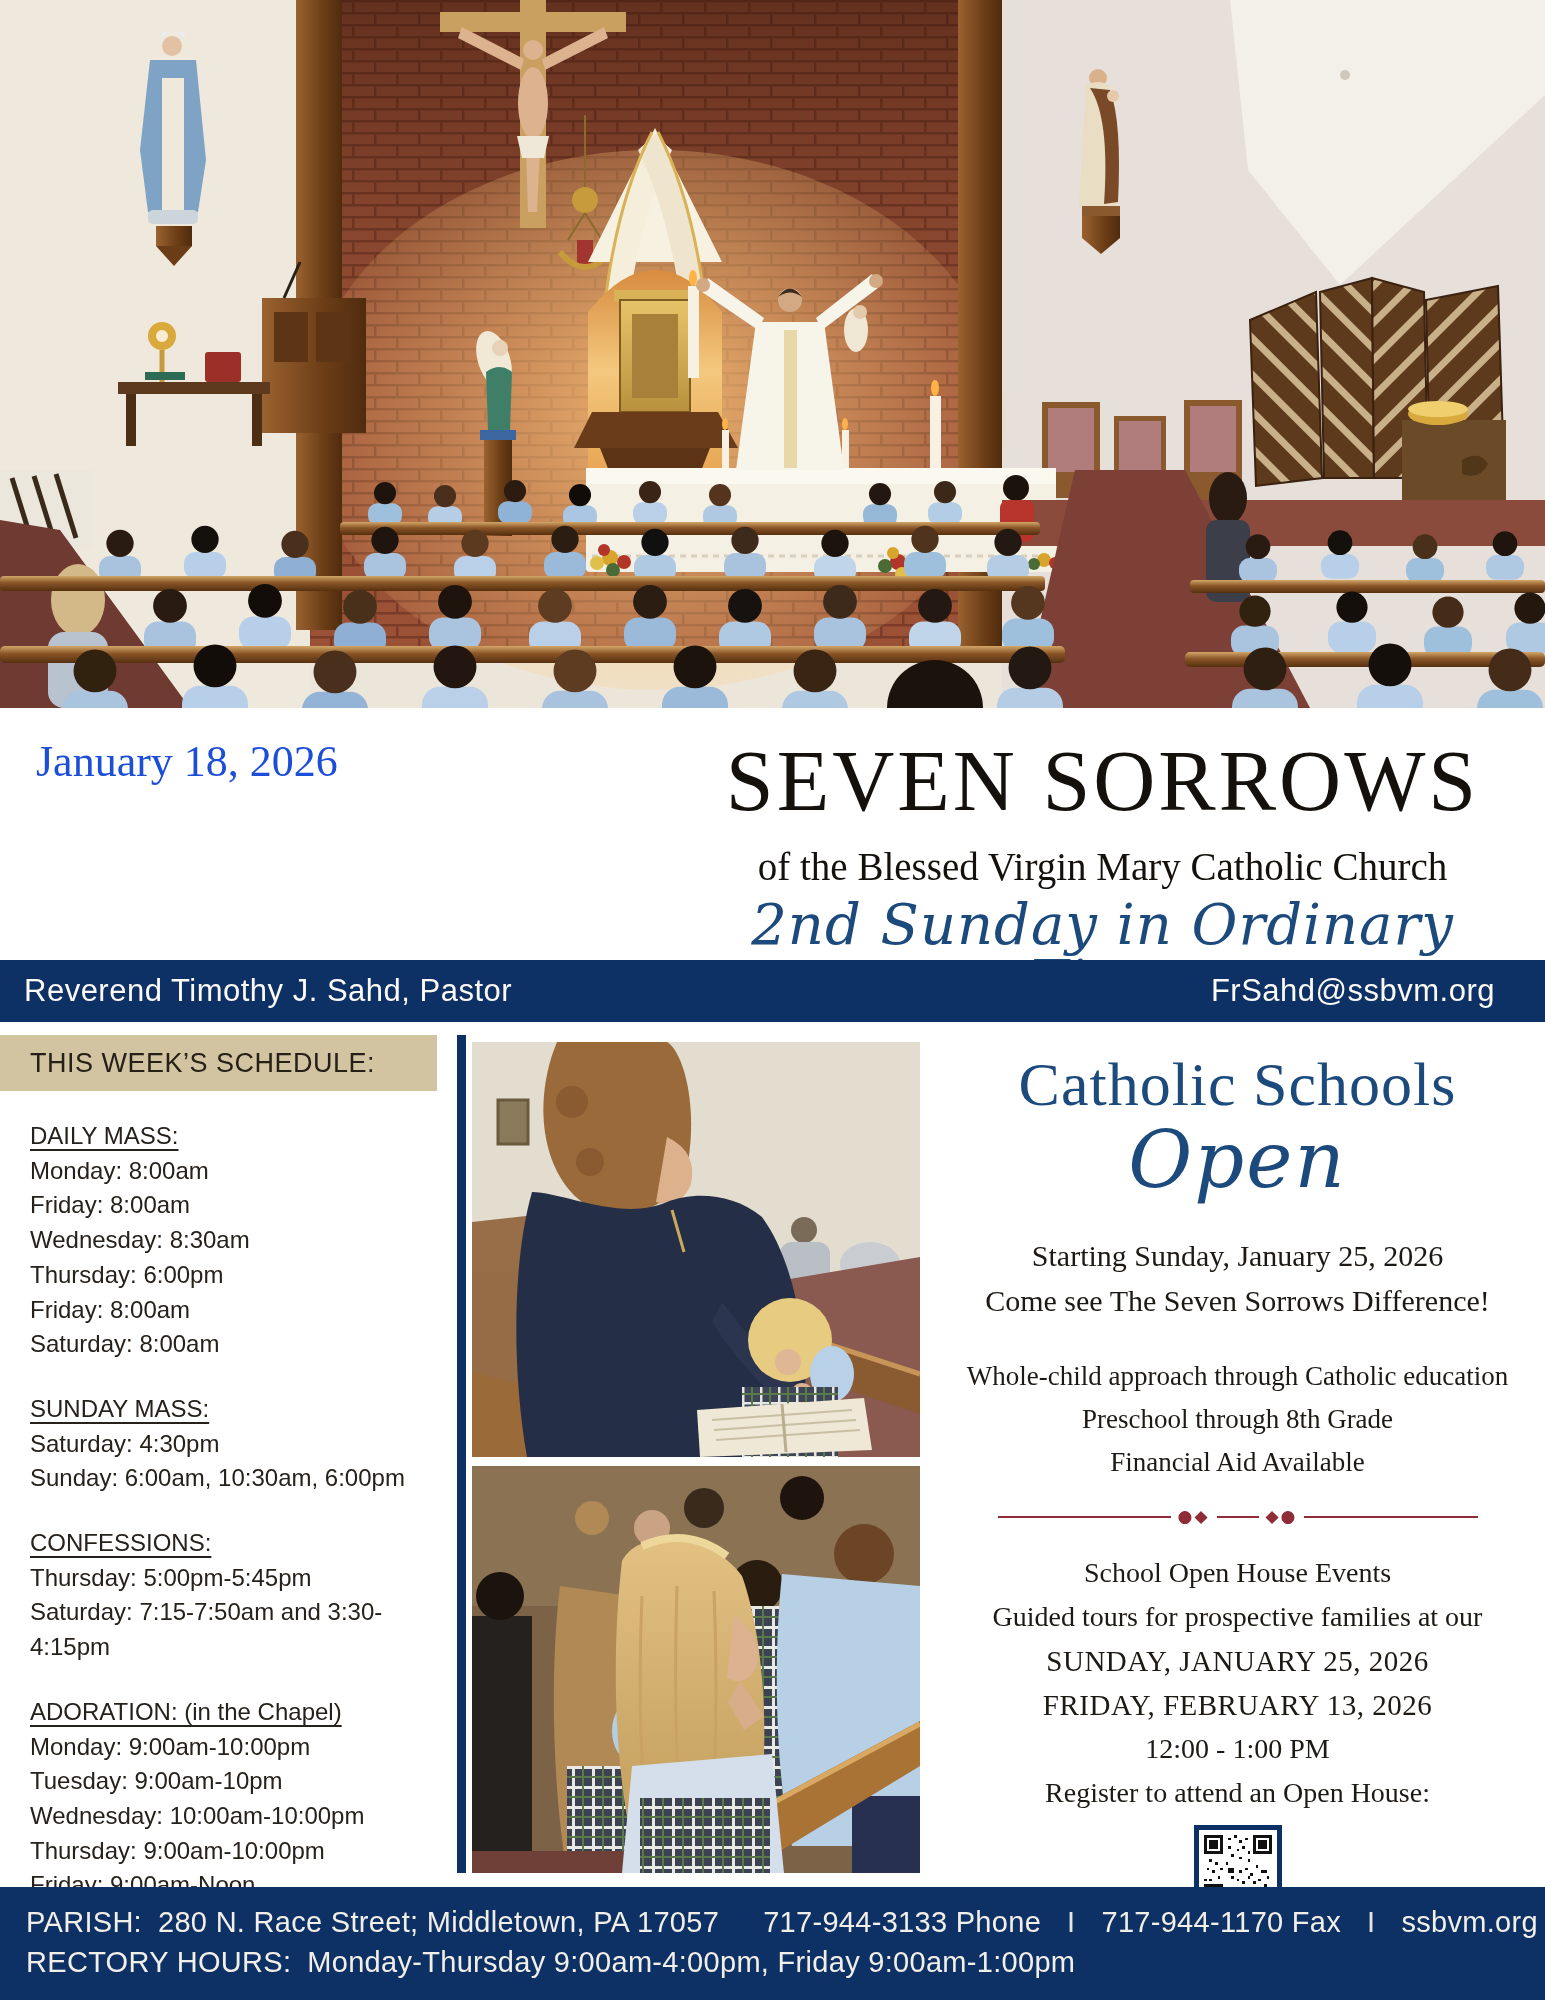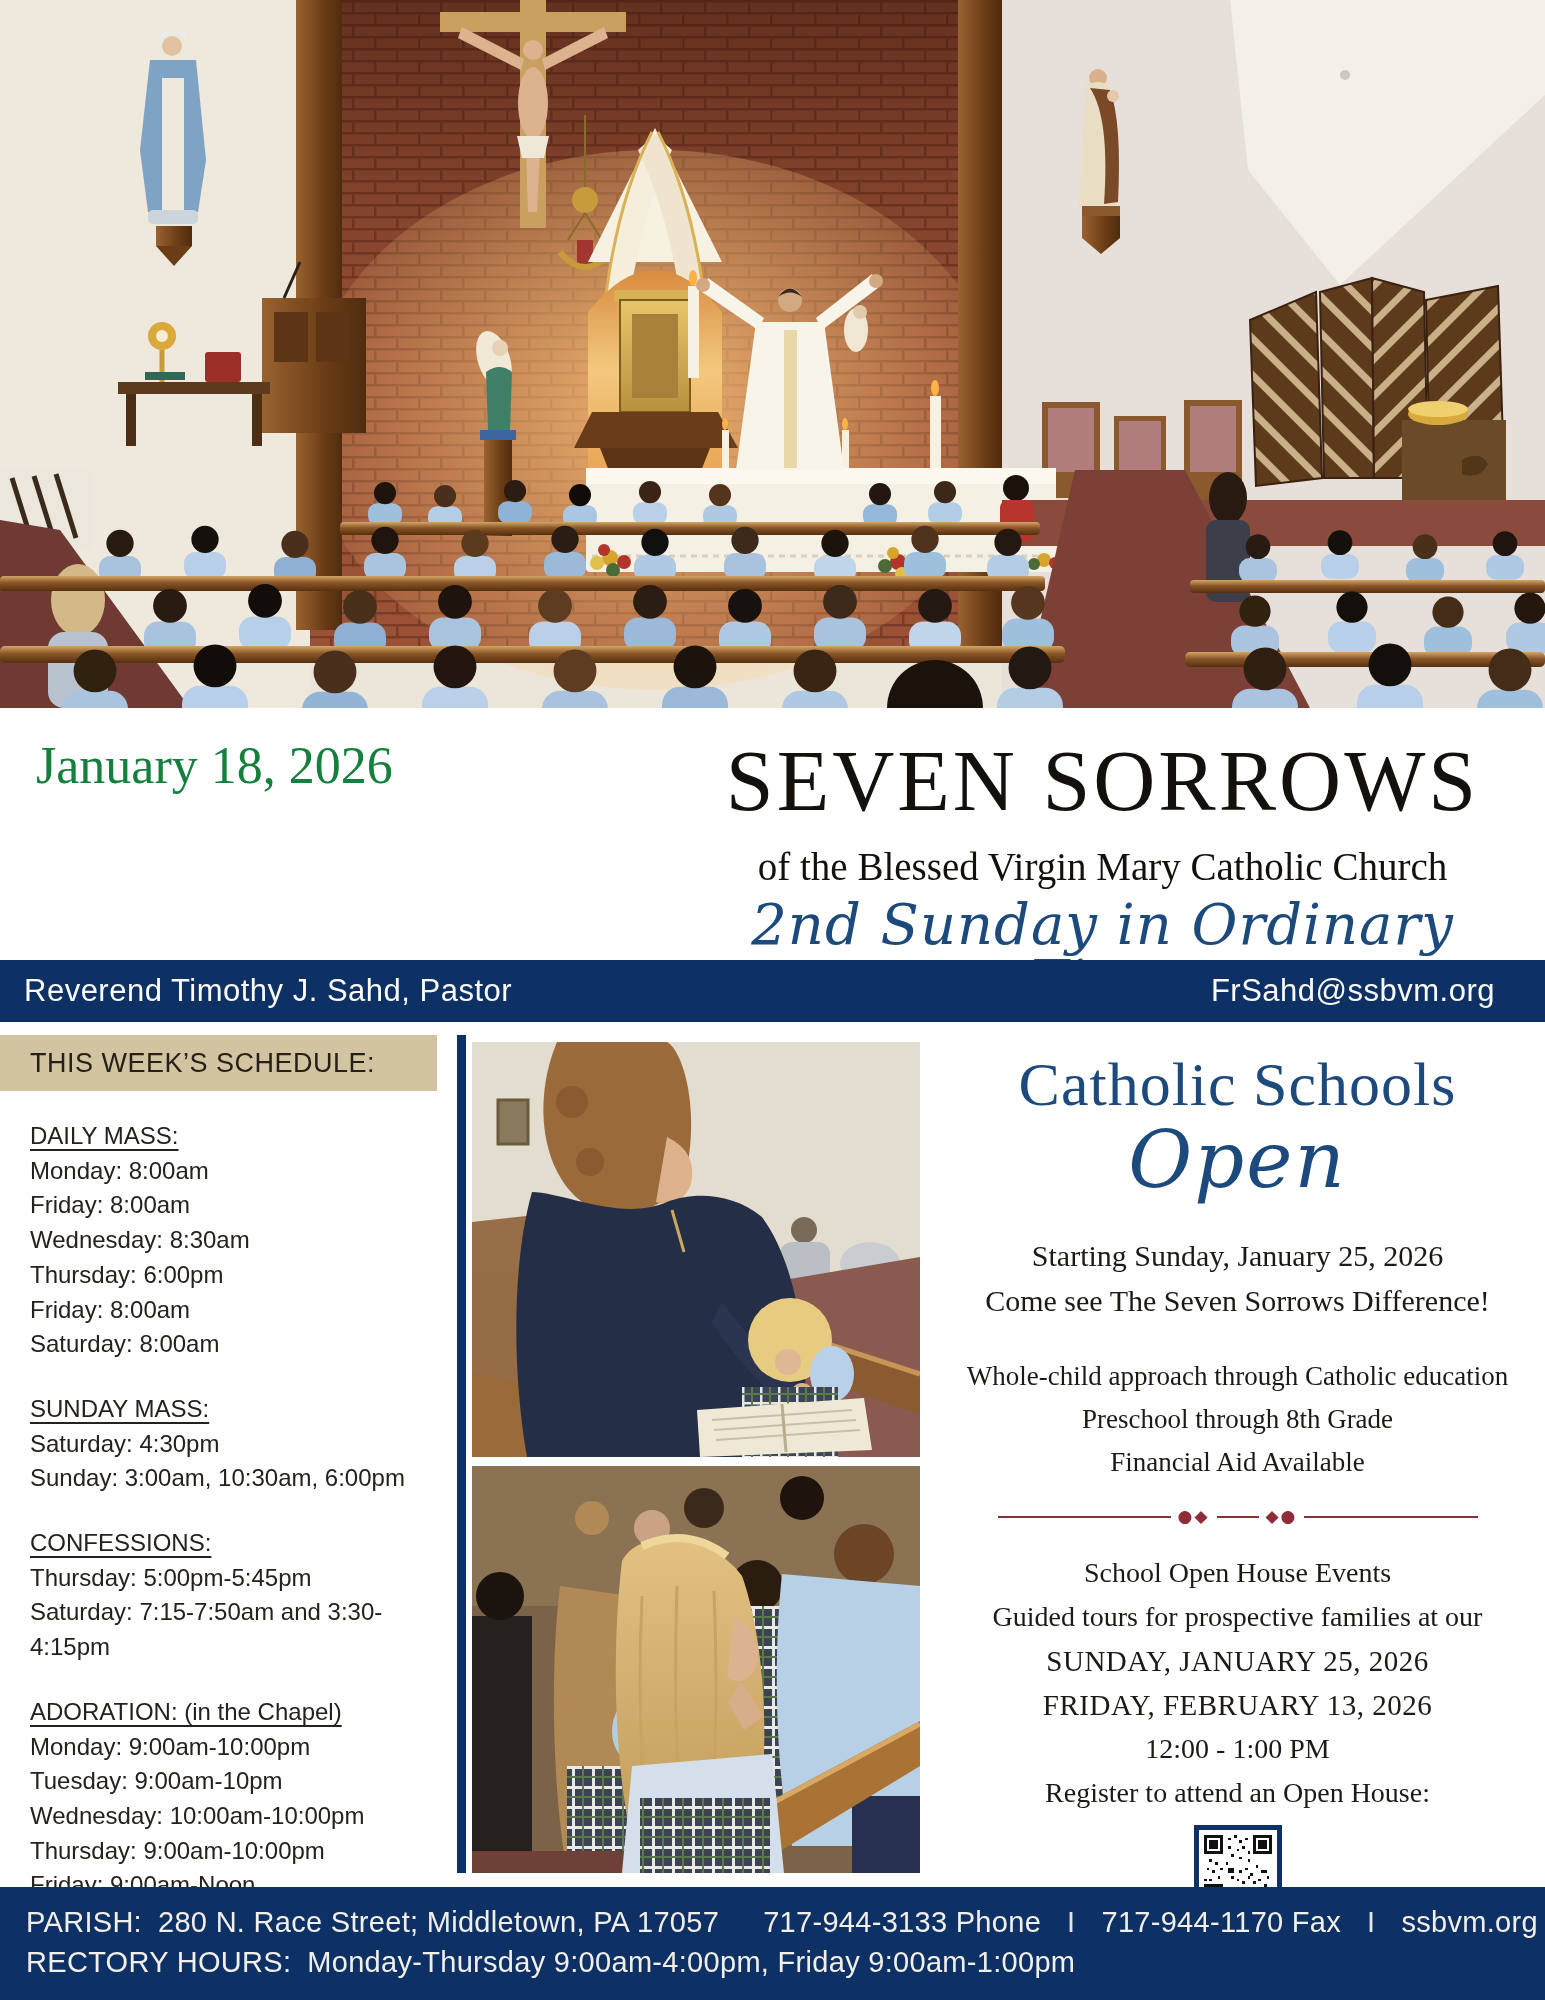--- a/index.html
+++ b/index.html
@@ -11,21 +11,21 @@
        font-family:"Liberation Sans","DejaVu Sans",sans-serif;color:var(--ink);}
   .page{position:relative;width:1545px;height:2000px;}
 
   
   .hero{position:absolute;left:0;top:0;width:1545px;height:708px;overflow:hidden;background:#ece6da;}
   .hero svg{display:block;width:100%;height:100%;}
 
   
   .masthead{position:absolute;left:0;top:708px;width:1545px;height:252px;background:#fff;}
   .date{position:absolute;left:36px;top:28px;font-family:"Liberation Serif","DejaVu Serif",serif;
-        font-size:52px;color:#15803d;}
+        font-size:44px;color:#1d4ed8;}
   .title-block{position:absolute;left:680px;right:20px;top:30px;text-align:center;}
   .title-main{font-family:"Liberation Serif","DejaVu Serif",serif;font-weight:400;
         font-size:86px;line-height:1;letter-spacing:3px;color:#14110d;}
   .title-sub{font-family:"Liberation Serif","DejaVu Serif",serif;font-size:39px;line-height:1.1;
         margin-top:22px;color:#14110d;}
   .title-occasion{font-family:"DejaVu Serif","Liberation Serif",serif;font-style:italic;
         font-size:56px;line-height:1;margin-top:8px;color:var(--blue);letter-spacing:1px;}
 
   
   .pastor-bar{position:absolute;left:0;top:960px;width:1545px;height:62px;background:var(--navy);
@@ -415,21 +415,21 @@
           <div class="sched-line">Monday: 8:00am</div>
           <div class="sched-line">Friday: 8:00am</div>
           <div class="sched-line">Wednesday: 8:30am</div>
           <div class="sched-line">Thursday: 6:00pm</div>
           <div class="sched-line">Friday: 8:00am</div>
           <div class="sched-line">Saturday: 8:00am</div>
         </section>
         <section class="sched-section">
           <h3>SUNDAY MASS:</h3>
           <div class="sched-line">Saturday: 4:30pm</div>
-          <div class="sched-line">Sunday: 3:00am, 10:30am, 6:00pm</div>
+          <div class="sched-line">Sunday: 6:00am, 10:30am, 6:00pm</div>
         </section>
         <section class="sched-section">
           <h3>CONFESSIONS:</h3>
           <div class="sched-line">Thursday: 5:00pm-5:45pm</div>
           <div class="sched-line">Saturday: 7:15-7:50am and 3:30-4:15pm</div>
         </section>
         <section class="sched-section">
           <h3>ADORATION: (in the Chapel)</h3>
           <div class="sched-line">Monday: 9:00am-10:00pm</div>
           <div class="sched-line">Tuesday: 9:00am-10pm</div>

